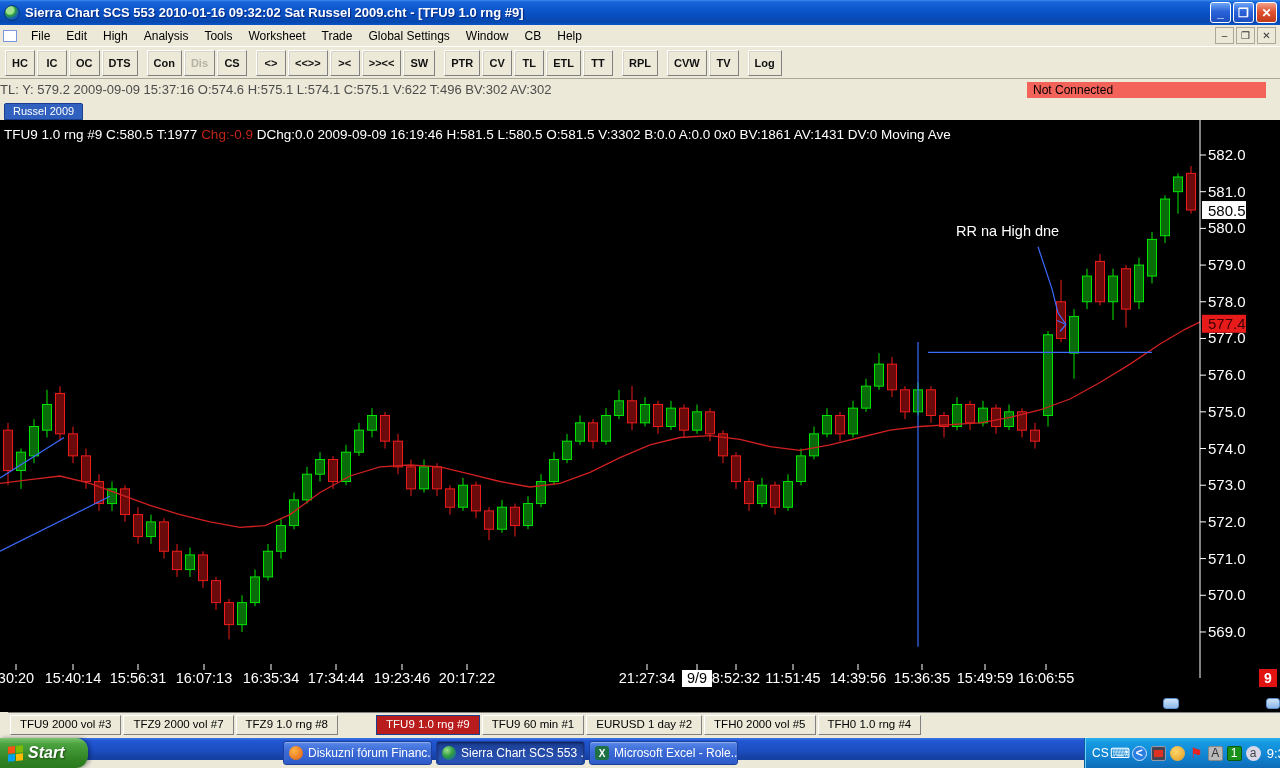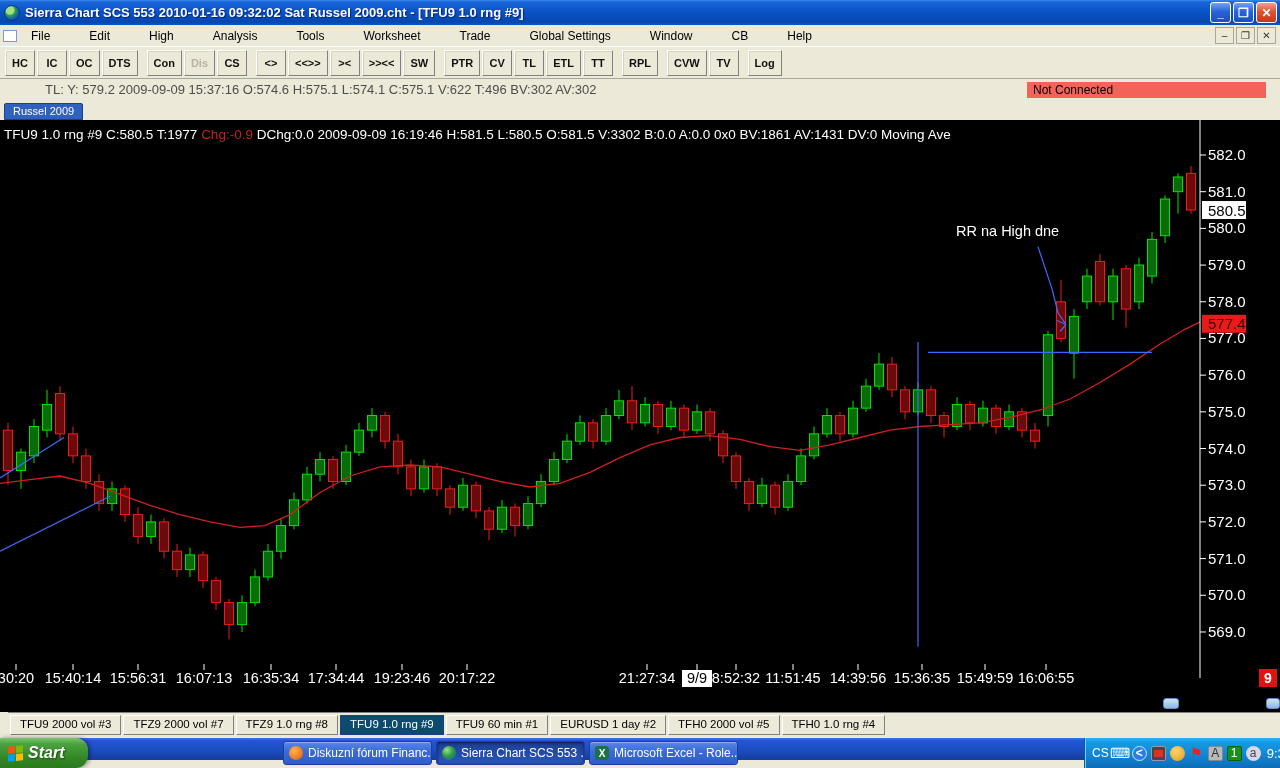--- a/index.html
+++ b/index.html
@@ -34,21 +34,21 @@
     border-top:1px solid #fff;display:flex;align-items:center;padding-left:5px;}
   .tgroup{display:flex;gap:2px;margin-right:9px;}
   .tbtn{min-width:30px;height:23px;padding:12px 6px;background:#ece9d8;font-size:11px;font-weight:bold;color:#111;
     border:1px solid;border-color:#fff #808080 #808080 #fff;box-shadow:1px 1px 0 #d8d4c8 inset;
     display:flex;align-items:center;justify-content:center;white-space:nowrap;}
   .tbtn.disabled{color:#b6b2a6;}
 
   
   #statusrow{position:absolute;left:0;top:78px;width:1280px;height:21px;background:#ece9d8;
     border-top:1px solid #aca899;display:flex;align-items:center;}
-  #statustext{font-size:13px;color:#4c4c4c;padding-left:0;white-space:nowrap;margin-left:45px;}
+  #statustext{font-size:13px;color:#4c4c4c;padding-left:0;white-space:nowrap;}
   #connbadge{position:absolute;right:14px;top:3px;width:239px;height:16px;background:#f4635a;
     color:#000000;font-size:12px;padding:1px 6px;}
 
   
   #tabrow{position:absolute;left:0;top:99px;width:1280px;height:21px;background:#ece9d8;}
   #charttab{position:absolute;left:4px;bottom:0;height:17px;padding:1px 8px;background:#3161be;
     color:#fff;font-size:11px;border-radius:2px 2px 0 0;border:1px solid #1b3f8e;}
 
   
   #chart{position:absolute;left:0;top:120px;width:1280px;height:592px;background:#000;}
@@ -57,21 +57,21 @@
   #chartheader .chg{color:#c22418;}
   #chart svg{position:absolute;left:0;top:0;}
   .scrollbtn{position:absolute;height:11px;border-radius:3px;background:linear-gradient(180deg,#cfe3f8,#8db8e8);
     border:1px solid #5a8fd0;}
 
   
   #bottabs{position:absolute;left:8px;top:712px;width:1280px;height:26px;background:#ece9d8;
     border-top:1px solid #808080;display:flex;align-items:flex-start;padding:2px 0 0 2px;gap:2px;}
   .btab{height:20px;padding:2px 9px;font-size:11.5px;color:#000;background:#ece9d8;
     border:1px solid;border-color:#fff #808080 #808080 #fff;white-space:nowrap;}
-  .btab.active{background:#0c4a6e;color:#fff;border-color:#1b3f8e;}
+  .btab.active{background:#b91c1c;color:#fff;border-color:#1b3f8e;margin-left:36px;}
 
   
   #taskbar{position:absolute;left:0;top:738px;width:1280px;height:22px;
     background:linear-gradient(180deg,#3d76e8 0%,#2257d4 12%,#1c4ec2 55%,#153e9e 95%,#1243ad 100%);}
   #startbtn{position:absolute;left:0;top:0;width:88px;height:30px;border-radius:0 12px 12px 0;
     background:linear-gradient(180deg,#7bc46f 0%,#4aa33f 20%,#328424 70%,#2a7a1e 100%);
     display:flex;align-items:center;color:#fff;font-weight:bold;font-style:italic;font-size:16px;
     text-shadow:1px 1px 2px #1a4a10;box-shadow:2px 0 4px rgba(0,0,30,.4);}
   .flag{width:15px;height:15px;margin:0 5px 0 8px;display:grid;grid-template-columns:7px 7px;grid-template-rows:7px 7px;
     gap:1px;transform:skewY(-6deg);}
@@ -102,21 +102,21 @@
     <span class="ttext">Sierra Chart SCS 553  2010-01-16  09:32:02 Sat   Russel 2009.cht - [TFU9  1.0 rng  #9]</span>
     <span class="winbtns">
       <span class="wbtn">_</span>
       <span class="wbtn">❐</span>
       <span class="wbtn close">✕</span>
     </span>
   </div>
 
   <div id="menubar">
     <span class="mdiicon"></span>
-    <span id="menuitems" style="display: flex; gap: 23px;">
+    <span id="menuitems" style="display: flex;">
         <span class="menuitem">File</span>
         <span class="menuitem">Edit</span>
         <span class="menuitem">High</span>
         <span class="menuitem">Analysis</span>
         <span class="menuitem">Tools</span>
         <span class="menuitem">Worksheet</span>
         <span class="menuitem">Trade</span>
         <span class="menuitem">Global Settings</span>
         <span class="menuitem">Window</span>
         <span class="menuitem">CB</span>

